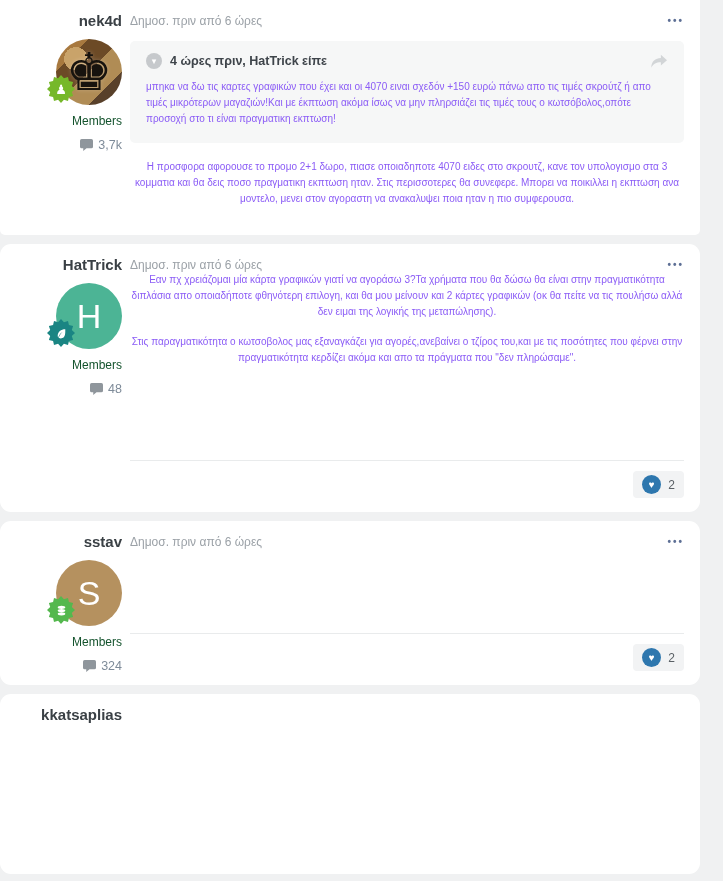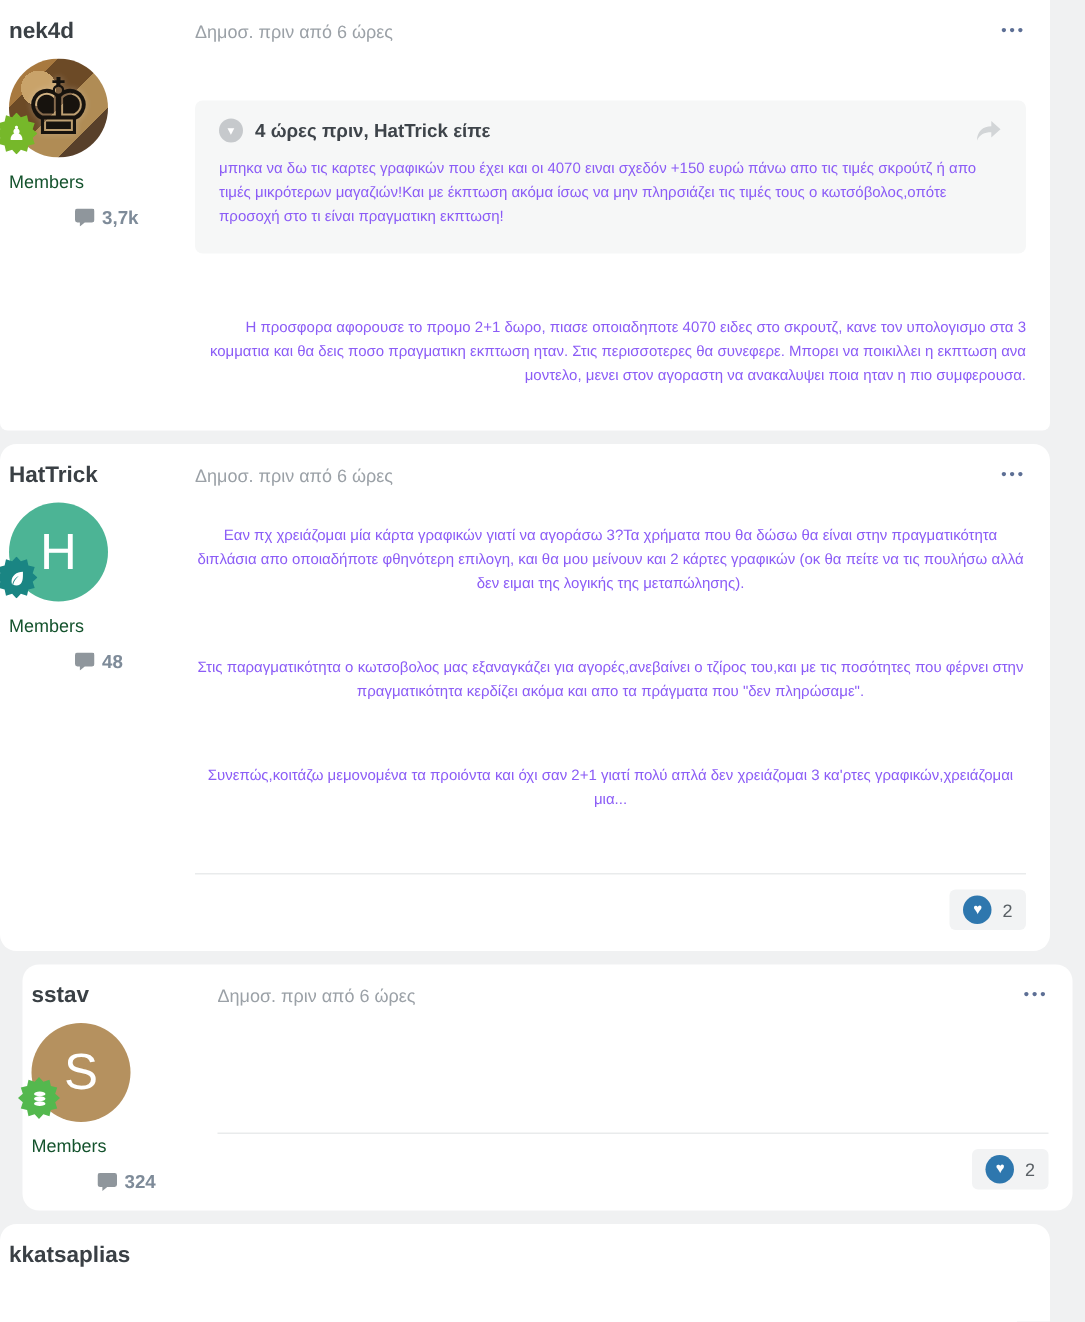--- a/index.html
+++ b/index.html
@@ -16,31 +16,31 @@
 
   .post {
     width: 700px;
     background: #ffffff;
     border-radius: 11px;
     margin-bottom: 9px;
     display: flex;
   }
   .post-1 { min-height: 228px; border-radius: 0 0 5px 5px; }
   .post-2 { min-height: 268px; }
-  .post-3 { min-height: 150px; margin-left: 15px; }
+  .post-3 { min-height: 150px; }
   .post-4 { min-height: 180px; }
 
   
   .author-col {
     width: 128px;
     flex: 0 0 128px;
     padding: 12px 6px 12px 6px;
     display: flex;
     flex-direction: column;
-    align-items: flex-start;
+    align-items: flex-end;
   }
   .author-name {
     font-size: 15px;
     font-weight: 700;
     color: #3a4045;
     margin-bottom: 10px;
     text-align: center;
   }
   .avatar-wrap { position: relative; width: 66px; height: 66px; margin-bottom: 9px; }
   .avatar {
@@ -59,32 +59,31 @@
   }
   .rank-badge {
     position: absolute; left: -9px; bottom: 2px;
     width: 28px; height: 28px;
     display: flex; align-items: center; justify-content: center;
     clip-path: polygon(50% 0%,60.4% 11.4%,75% 6.7%,78.3% 21.7%,93.3% 25%,88.6% 39.6%,100% 50%,88.6% 60.4%,93.3% 75%,78.3% 78.3%,75% 93.3%,60.4% 88.6%,50% 100%,39.6% 88.6%,25% 93.3%,21.7% 78.3%,6.7% 75%,11.4% 60.4%,0% 50%,11.4% 39.6%,6.7% 25%,21.7% 21.7%,25% 6.7%,39.6% 11.4%);
     color: #fff; font-size: 13px;
   }
   .group-label { font-size: 12px; color: #14532d; margin-bottom: 10px; }
   .post-count {
-    font-size: 12.5px; color: #7e8b99; font-weight: 700;
+    font-size: 12.5px; color: #7e8b99; font-weight: 400;
     display: flex; align-items: center; gap: 5px; padding-left: 44px;
   }
   .post-count svg { display: block; }
 
   
   .main-col {
     flex: 1;
     padding: 14px 16px 14px 2px;
     display: flex;
     flex-direction: column;
-    gap: 26px;
   }
   .post-header { display: flex; justify-content: space-between; align-items: flex-start; }
   .timestamp { font-size: 12px; color: #9ba1a7; }
   .menu-btn {
     font-size: 10px; letter-spacing: 2px; color: #5d6f95; font-weight: 700;
     cursor: pointer; line-height: 10px; padding: 2px 0 2px 8px;
   }
 
   .quote-box {
     background: #f6f7f7;
@@ -102,21 +101,21 @@
     background: #c6c9cc; color: #ffffff;
     display: flex; align-items: center; justify-content: center;
     font-size: 9px; line-height: 1;
   }
   .quote-share { margin-left: auto; }
   .quote-share svg { display: block; }
   .quote-body, .para {
     font-size: 10px; line-height: 1.6; color: #8b5cf6;
   }
   .para { margin-bottom: 14px; }
-  .content-left .para { text-align: right; }
+  .content-left .para { text-align: center; }
   .content-center .para { text-align: center; }
 
   .reaction-row {
     margin-top: auto;
     border-top: 1px solid #e9ebec;
     padding-top: 10px;
     display: flex; justify-content: flex-end;
   }
   .reaction-badge {
     background: #f2f3f4; border-radius: 4px;
@@ -197,21 +196,20 @@
         <span>48</span>
       </div>
     </div>
     <div class="main-col content-center">
       <div class="post-header">
         <span class="timestamp">Δημοσ. πριν από 6 ώρες</span>
         <span class="menu-btn">•••</span>
       </div>
       <p class="para">Εαν πχ χρειάζομαι μία κάρτα γραφικών γιατί να αγοράσω 3?Τα χρήματα που θα δώσω θα είναι στην πραγματικότητα διπλάσια απο οποιαδήποτε φθηνότερη επιλογη, και θα μου μείνουν και 2 κάρτες γραφικών (οκ θα πείτε να τις πουλήσω αλλά δεν ειμαι της λογικής της μεταπώλησης).</p>
       <p class="para">Στις παραγματικότητα ο κωτσοβολος μας εξαναγκάζει για αγορές,ανεβαίνει ο τζίρος του,και με τις ποσότητες που φέρνει στην πραγματικότητα κερδίζει ακόμα και απο τα πράγματα που "δεν πληρώσαμε".</p>
-      <p class="para">Συνεπώς,κοιτάζω μεμονομένα τα προιόντα και όχι σαν 2+1 γιατί πολύ απλά δεν χρειάζομαι 3 κα'ρτες γραφικών,χρειάζομαι μια...</p>
       <div class="reaction-row">
         <div class="reaction-badge">
           <span class="heart-circle">♥</span>
           <span class="reaction-count">2</span>
         </div>
       </div>
     </div>
   </article>
 
   <article class="post post-3">

